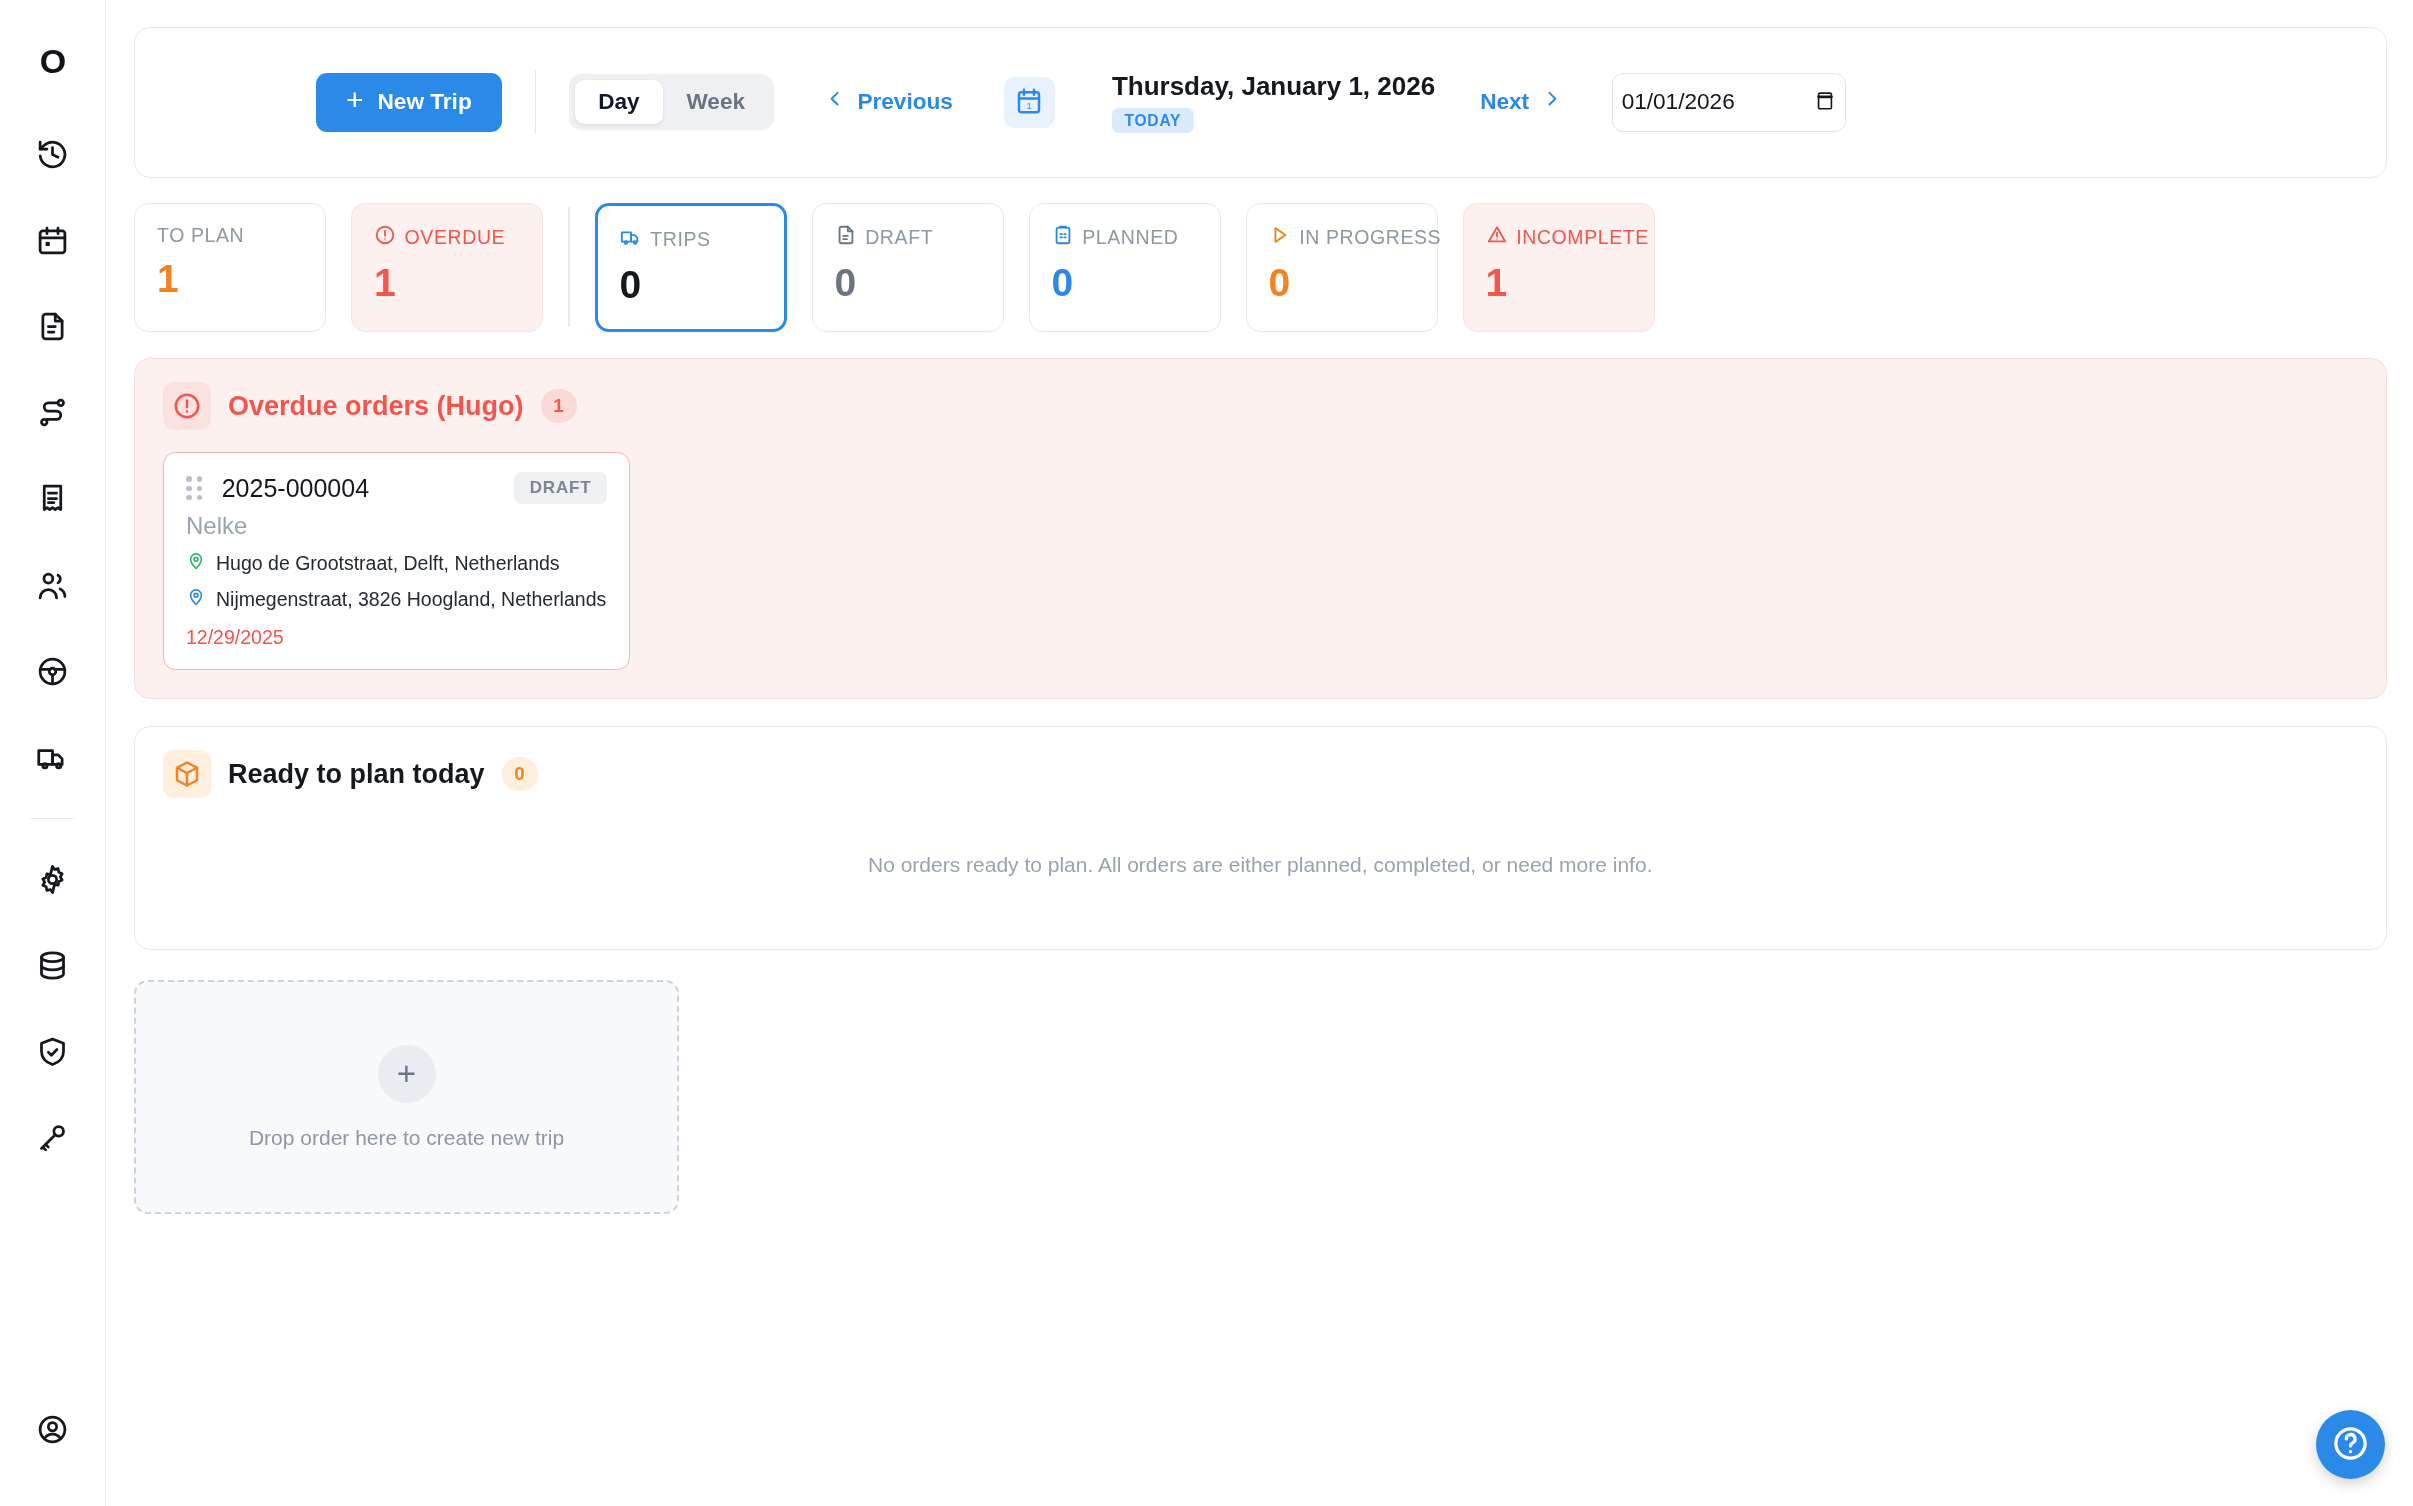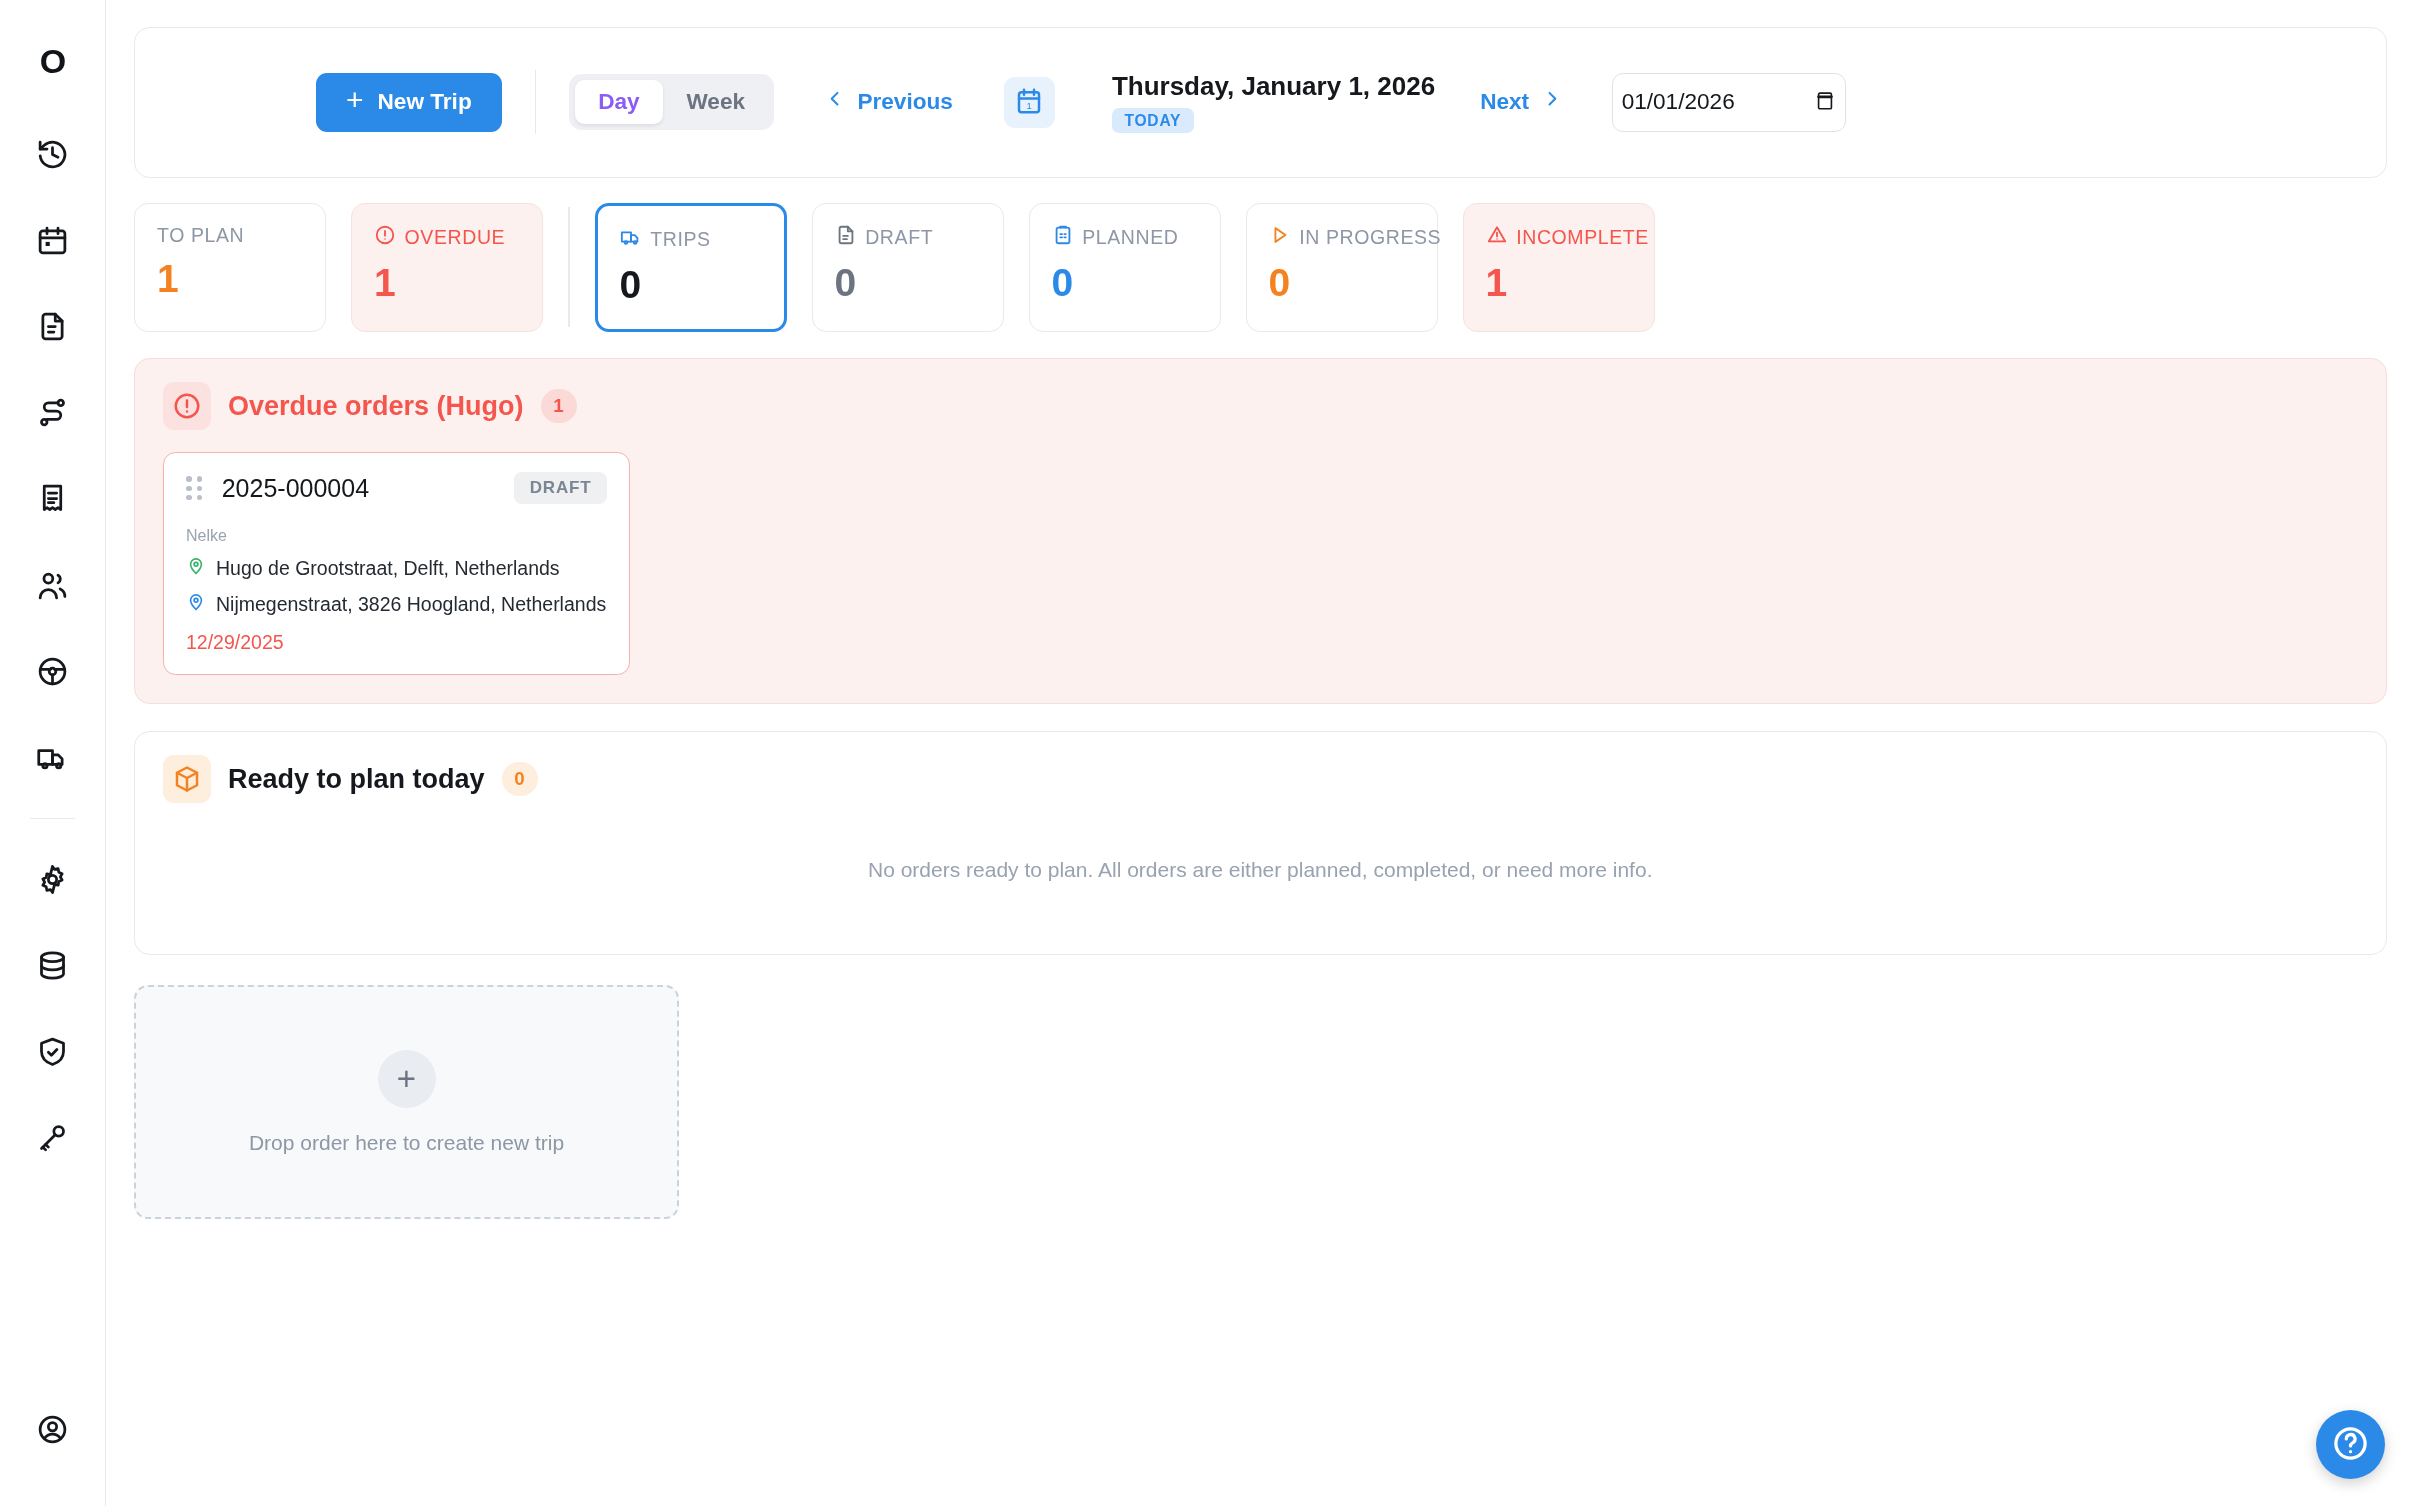--- a/index.html
+++ b/index.html
@@ -79,21 +79,21 @@
 
   .seg {
     background: #eff0f3; border-radius: 12.5px; padding: 5.5px;
     display: flex; align-items: center;
   }
   .seg-item {
     font-size: 22.6px; font-weight: 700; color: #6b7480;
     padding: 11px 23.4px; border-radius: 9.3px; cursor: pointer;
     line-height: 1;
   }
-  .seg-item.active { background: #ffffff; color: #8b5cf6; box-shadow: 0 1.6px 3.9px rgba(0,0,0,.08); }
+  .seg-item.active { background: #ffffff; color: #0f172a; box-shadow: 0 1.6px 3.9px rgba(0,0,0,.08); }
 
   .nav-link {
     display: flex; align-items: center; gap: 12.5px;
     color: #2b8ae8; font-size: 22.6px; font-weight: 700;
     cursor: pointer; white-space: nowrap; justify-content: flex-end;
   }
   .nav-link.prev { margin-left: 51px; }
   .nav-link svg { width: 20px; height: 23.4px; }
 
   .date-block { display: flex; align-items: center; gap: 17px; margin-left: 51px; }
@@ -178,21 +178,21 @@
     width: 18.7px; display: grid; grid-template-columns: 6.2px 6.2px; gap: 3.9px 4.7px;
     margin-right: 17px; cursor: grab;
   }
   .drag-dots i { width: 5.5px; height: 5.5px; background: #b9c0c9; border-radius: 50%; display: block; }
   .oc-num { font-size: 25px; font-weight: 400; color: #15181d; }
   .oc-badge {
     margin-left: auto; background: #eef0f2; color: #7b8593;
     font-size: 17px; font-weight: 600; letter-spacing: 0.8px;
     padding: 6.2px 15.6px; border-radius: 7.8px;
   }
-  .oc-company { font-size: 16px; color: #9aa3ae; margin-top: 23px; }
+  .oc-company { font-size: 24px; color: #9aa3ae; margin-top: 8px; }
   .oc-addr { display: flex; align-items: center; gap: 10px; margin-top: 11px; font-size: 19.5px; color: #242a31; }
   .oc-addr svg { width: 20px; height: 20px; flex: 0 0 auto; }
   .pin-green { color: #35b368; }
   .pin-blue { color: #2b8ae8; }
   .oc-date { font-size: 19.5px; color: #f4554c; margin-top: 14px; }
 
   .empty-msg {
     text-align: center; color: #98a2b0; font-size: 21px;
     padding: 55px 0 44px 0;
   }

